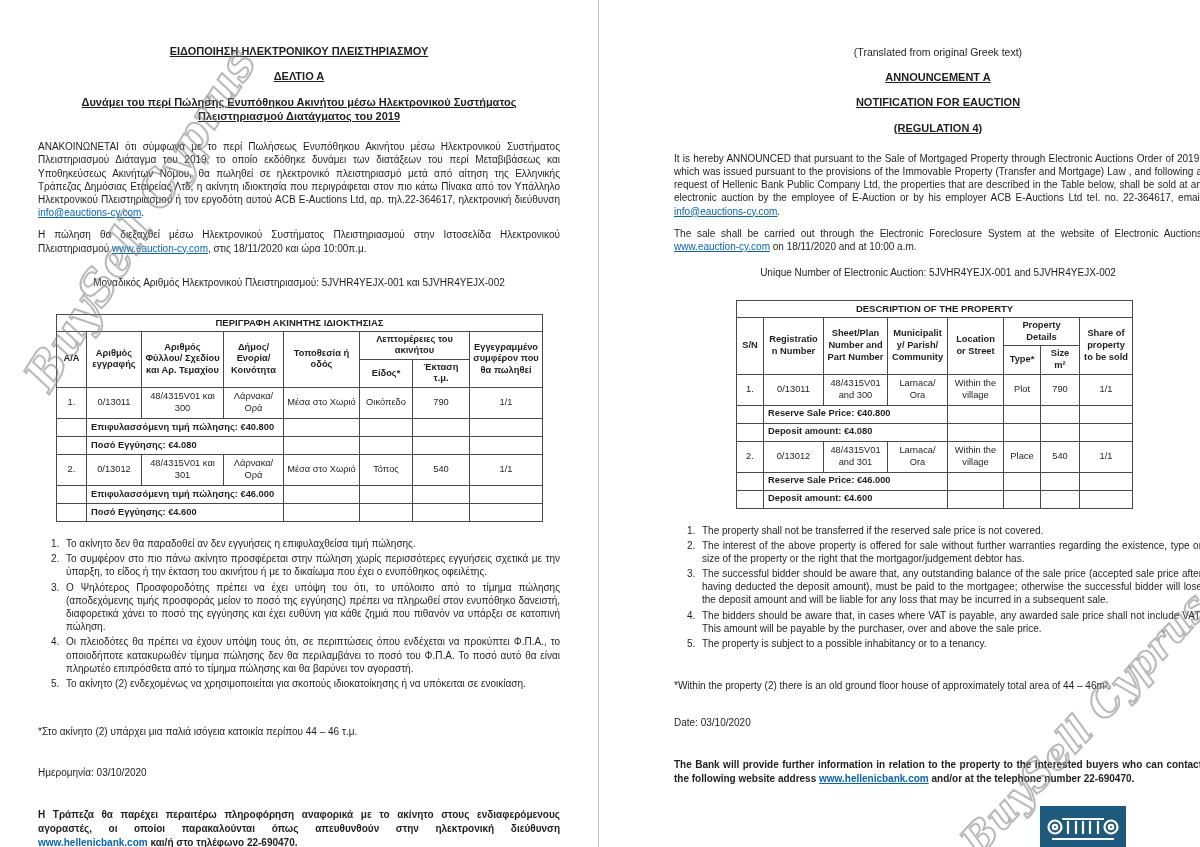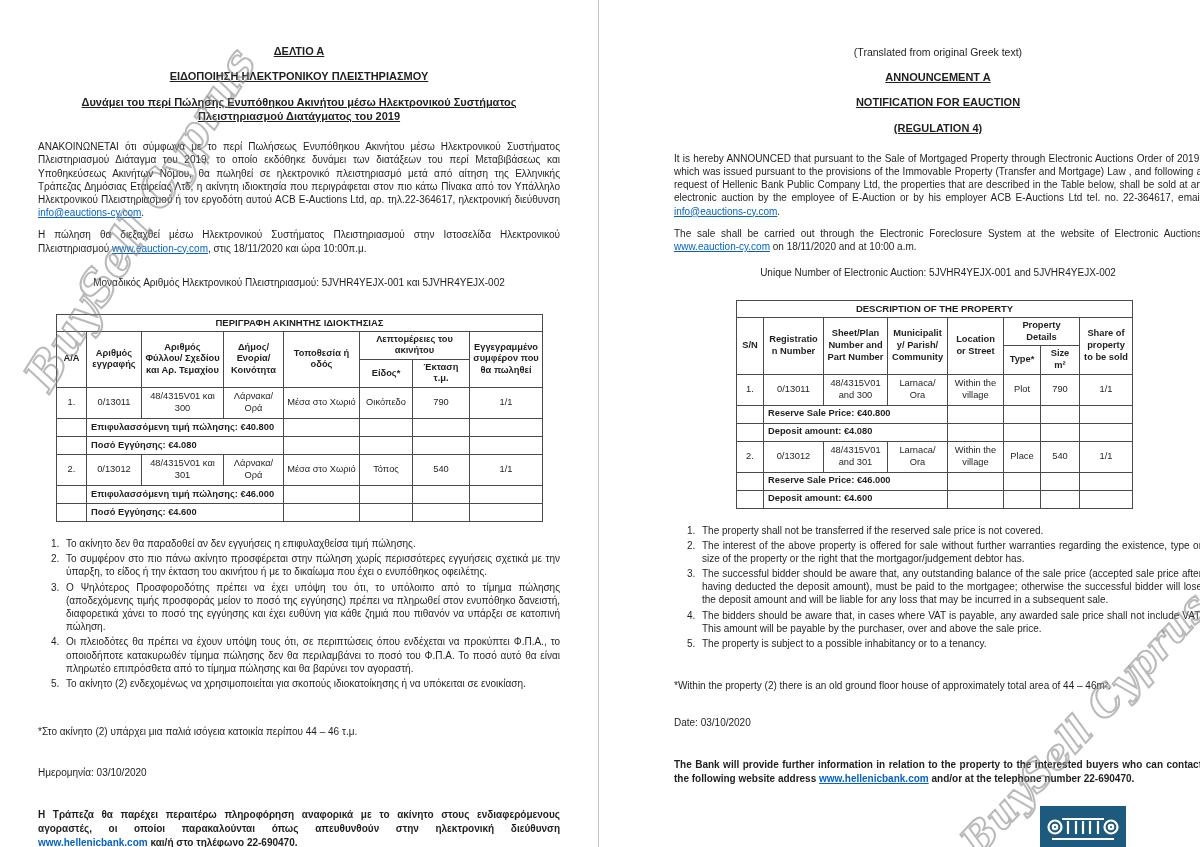--- a/index.html
+++ b/index.html
@@ -47,22 +47,22 @@
     color:rgba(255,255,255,0.06);
     -webkit-text-stroke:2px rgba(128,128,128,0.55);
   }
   .wm-topleft{left:-70px;top:192px;width:420px;font-size:46px;transform:rotate(-58deg);transform-origin:center;}
   .wm-bottomright{left:872px;top:700px;width:424px;font-size:40px;transform:rotate(-47deg);transform-origin:center;}
 </style>
 </head>
 <body>
 
 <div class="page page-left">
+  <div class="center doc-h">ΕΙΔΟΠΟΙΗΣΗ ΗΛΕΚΤΡΟΝΙΚΟΥ ΠΛΕΙΣΤΗΡΙΑΣΜΟΥ</div>
   <div class="center doc-h">ΔΕΛΤΙΟ Α</div>
-  <div class="center doc-h">ΕΙΔΟΠΟΙΗΣΗ ΗΛΕΚΤΡΟΝΙΚΟΥ ΠΛΕΙΣΤΗΡΙΑΣΜΟΥ</div>
   <div class="center doc-h" style="margin-bottom:0;">Δυνάμει του περί Πώλησης Ενυπόθηκου Ακινήτου μέσω Ηλεκτρονικού Συστήματος Πλειστηριασμού Διατάγματος του 2019</div>
 
   <p class="para mt"><span>ΑΝΑΚΟΙΝΩΝΕΤΑΙ ότι σύμφωνα με το περί Πωλήσεως Ενυπόθηκου Ακινήτου μέσω Ηλεκτρονικού Συστήματος Πλειστηριασμού Διάταγμα του 2019, το οποίο εκδόθηκε δυνάμει των διατάξεων του περί Μεταβιβάσεως και Υποθηκεύσεως Ακινήτων Νόμου, θα πωληθεί σε ηλεκτρονικό πλειστηριασμό μετά από αίτηση της Ελληνικής Τράπεζας Δημόσιας Εταιρείας Λτδ, η ακίνητη ιδιοκτησία που περιγράφεται στον πιο κάτω Πίνακα από τον Υπάλληλο Ηλεκτρονικού Πλειστηριασμού ή τον εργοδότη αυτού ACB E-Auctions Ltd, αρ. τηλ.22-364617, ηλεκτρονική διεύθυνση </span><a class="doclink">info@eauctions-cy.com</a><span>.</span></p>
 
   <p class="para"><span>Η πώληση θα διεξαχθεί μέσω Ηλεκτρονικού Συστήματος Πλειστηριασμού στην Ιστοσελίδα Ηλεκτρονικού Πλειστηριασμού </span><a class="doclink">www.eauction-cy.com</a><span>, στις 18/11/2020 και ώρα 10:00π.μ.</span></p>
 
   <div class="plain-line">Μοναδικός Αριθμός Ηλεκτρονικού Πλειστηριασμού: 5JVHR4YEJX-001 και 5JVHR4YEJX-002</div>
 
   <table class="prop tbl-left">
     <colgroup>

